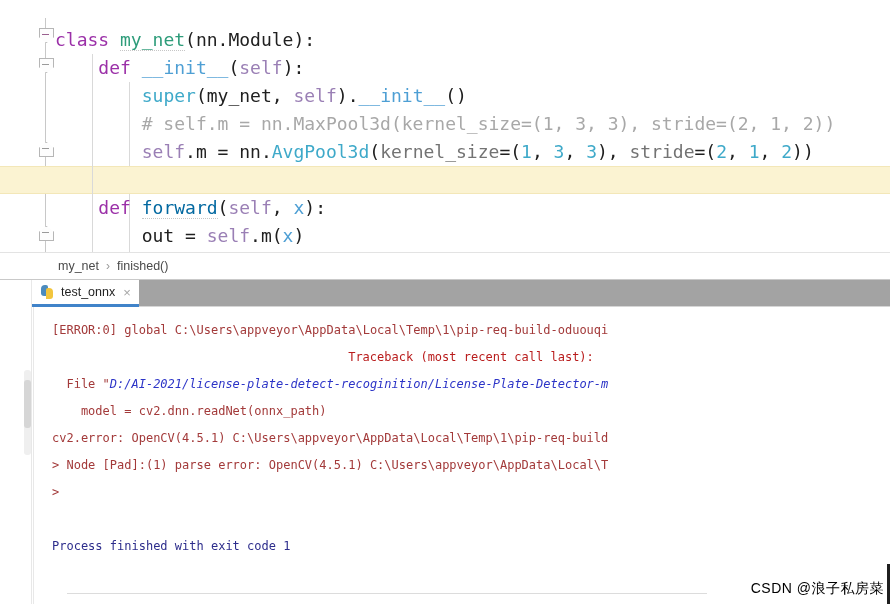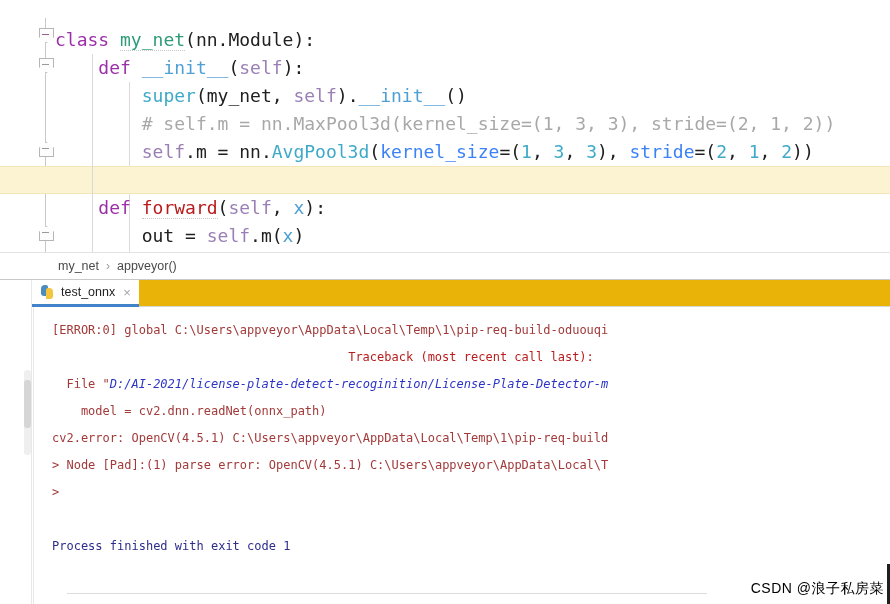--- a/index.html
+++ b/index.html
@@ -101,27 +101,27 @@
     width: 890px;
     height: 28px;
     border-top: 1px solid #f3e7b8;
     border-bottom: 1px solid #f3e7b8;
     box-sizing: border-box;
   }
 
   
   .t-kw      { color: #9b30a8; }
   .t-cls     { color: #2e9c7a; }
-  .t-fn      { color: #b91c1c; }
+  .t-fn      { color: #0369a1; }
   .t-self    { color: #9a7fb5; }
   .t-builtin { color: #3ea9c9; }
   .t-dunder  { color: #4e9fd4; }
   .t-plain   { color: #202020; }
   .t-num     { color: #3ea9c9; }
-  .t-param   { color: #3b82f6; }
+  .t-param   { color: #737373; }
   .t-comment { color: #a8a8a8; }
 
   
   .squiggle {
     border-bottom: 1px dotted #c6c6c6;
   }
 
   
   .breadcrumb {
     position: absolute;
@@ -163,21 +163,21 @@
     height: 324px;
     background: #ffffff;
     border-right: 1px solid #e8e8e8;
     box-sizing: border-box;
   }
   .tabbar {
     position: absolute;
     left: 32px; top: 0;
     width: 858px;
     height: 27px;
-    background: #eab308;
+    background: #a3a3a3;
     border-bottom: 1px solid #d6d6d6;
     box-sizing: border-box;
   }
   .tab {
     position: absolute;
     left: 0; top: 0;
     height: 27px;
     display: flex;
     align-items: center;
     padding: 0 8px 0 8px;
@@ -306,21 +306,21 @@
   <div class="editor-indent-guide" style="left:92px;  top:54px;  height:198px;"></div>
   <div class="editor-indent-guide" style="left:129px; top:82px;  height:84px;"></div>
   <div class="editor-indent-guide" style="left:129px; top:194px; height:58px;"></div>
 
   <div class="code-area" id="code-area"><div class="code-line"><span class="t-kw">class </span><span class="t-cls squiggle">my_net</span><span class="t-plain">(nn.Module):</span></div><div class="code-line"><span class="t-plain">    </span><span class="t-kw">def </span><span class="t-dunder">__init__</span><span class="t-plain">(</span><span class="t-self">self</span><span class="t-plain">):</span></div><div class="code-line"><span class="t-plain">        </span><span class="t-builtin">super</span><span class="t-plain">(my_net, </span><span class="t-self">self</span><span class="t-plain">).</span><span class="t-dunder">__init__</span><span class="t-plain">()</span></div><div class="code-line"><span class="t-comment">        # self.m = nn.MaxPool3d(kernel_size=(1, 3, 3), stride=(2, 1, 2))</span></div><div class="code-line"><span class="t-plain">        </span><span class="t-self">self</span><span class="t-plain">.m = nn.</span><span class="t-builtin">AvgPool3d</span><span class="t-plain">(</span><span class="t-param">kernel_size</span><span class="t-plain">=(</span><span class="t-num">1</span><span class="t-plain">, </span><span class="t-num">3</span><span class="t-plain">, </span><span class="t-num">3</span><span class="t-plain">), </span><span class="t-param">stride</span><span class="t-plain">=(</span><span class="t-num">2</span><span class="t-plain">, </span><span class="t-num">1</span><span class="t-plain">, </span><span class="t-num">2</span><span class="t-plain">))</span></div><div class="code-line"><span class="t-plain"></span></div><div class="code-line"><span class="t-plain">    </span><span class="t-kw">def </span><span class="t-fn squiggle">forward</span><span class="t-plain">(</span><span class="t-self">self</span><span class="t-plain">, </span><span class="t-dunder">x</span><span class="t-plain">):</span></div><div class="code-line"><span class="t-plain">        out = </span><span class="t-self">self</span><span class="t-plain">.m(</span><span class="t-dunder">x</span><span class="t-plain">)</span></div><div class="code-line"></div></div>
 </div>
 
 <div class="breadcrumb">
   <span>my_net</span>
   <span class="crumb-sep">›</span>
-  <span>appveyor()</span>
+  <span>finished()</span>
 </div>
 
 <div class="runwin">
 
   <div class="runwin-left">
     <div class="console-scroll-track"></div>
     <div class="console-scroll-thumb"></div>
   </div>
 
   <div class="tabbar">

